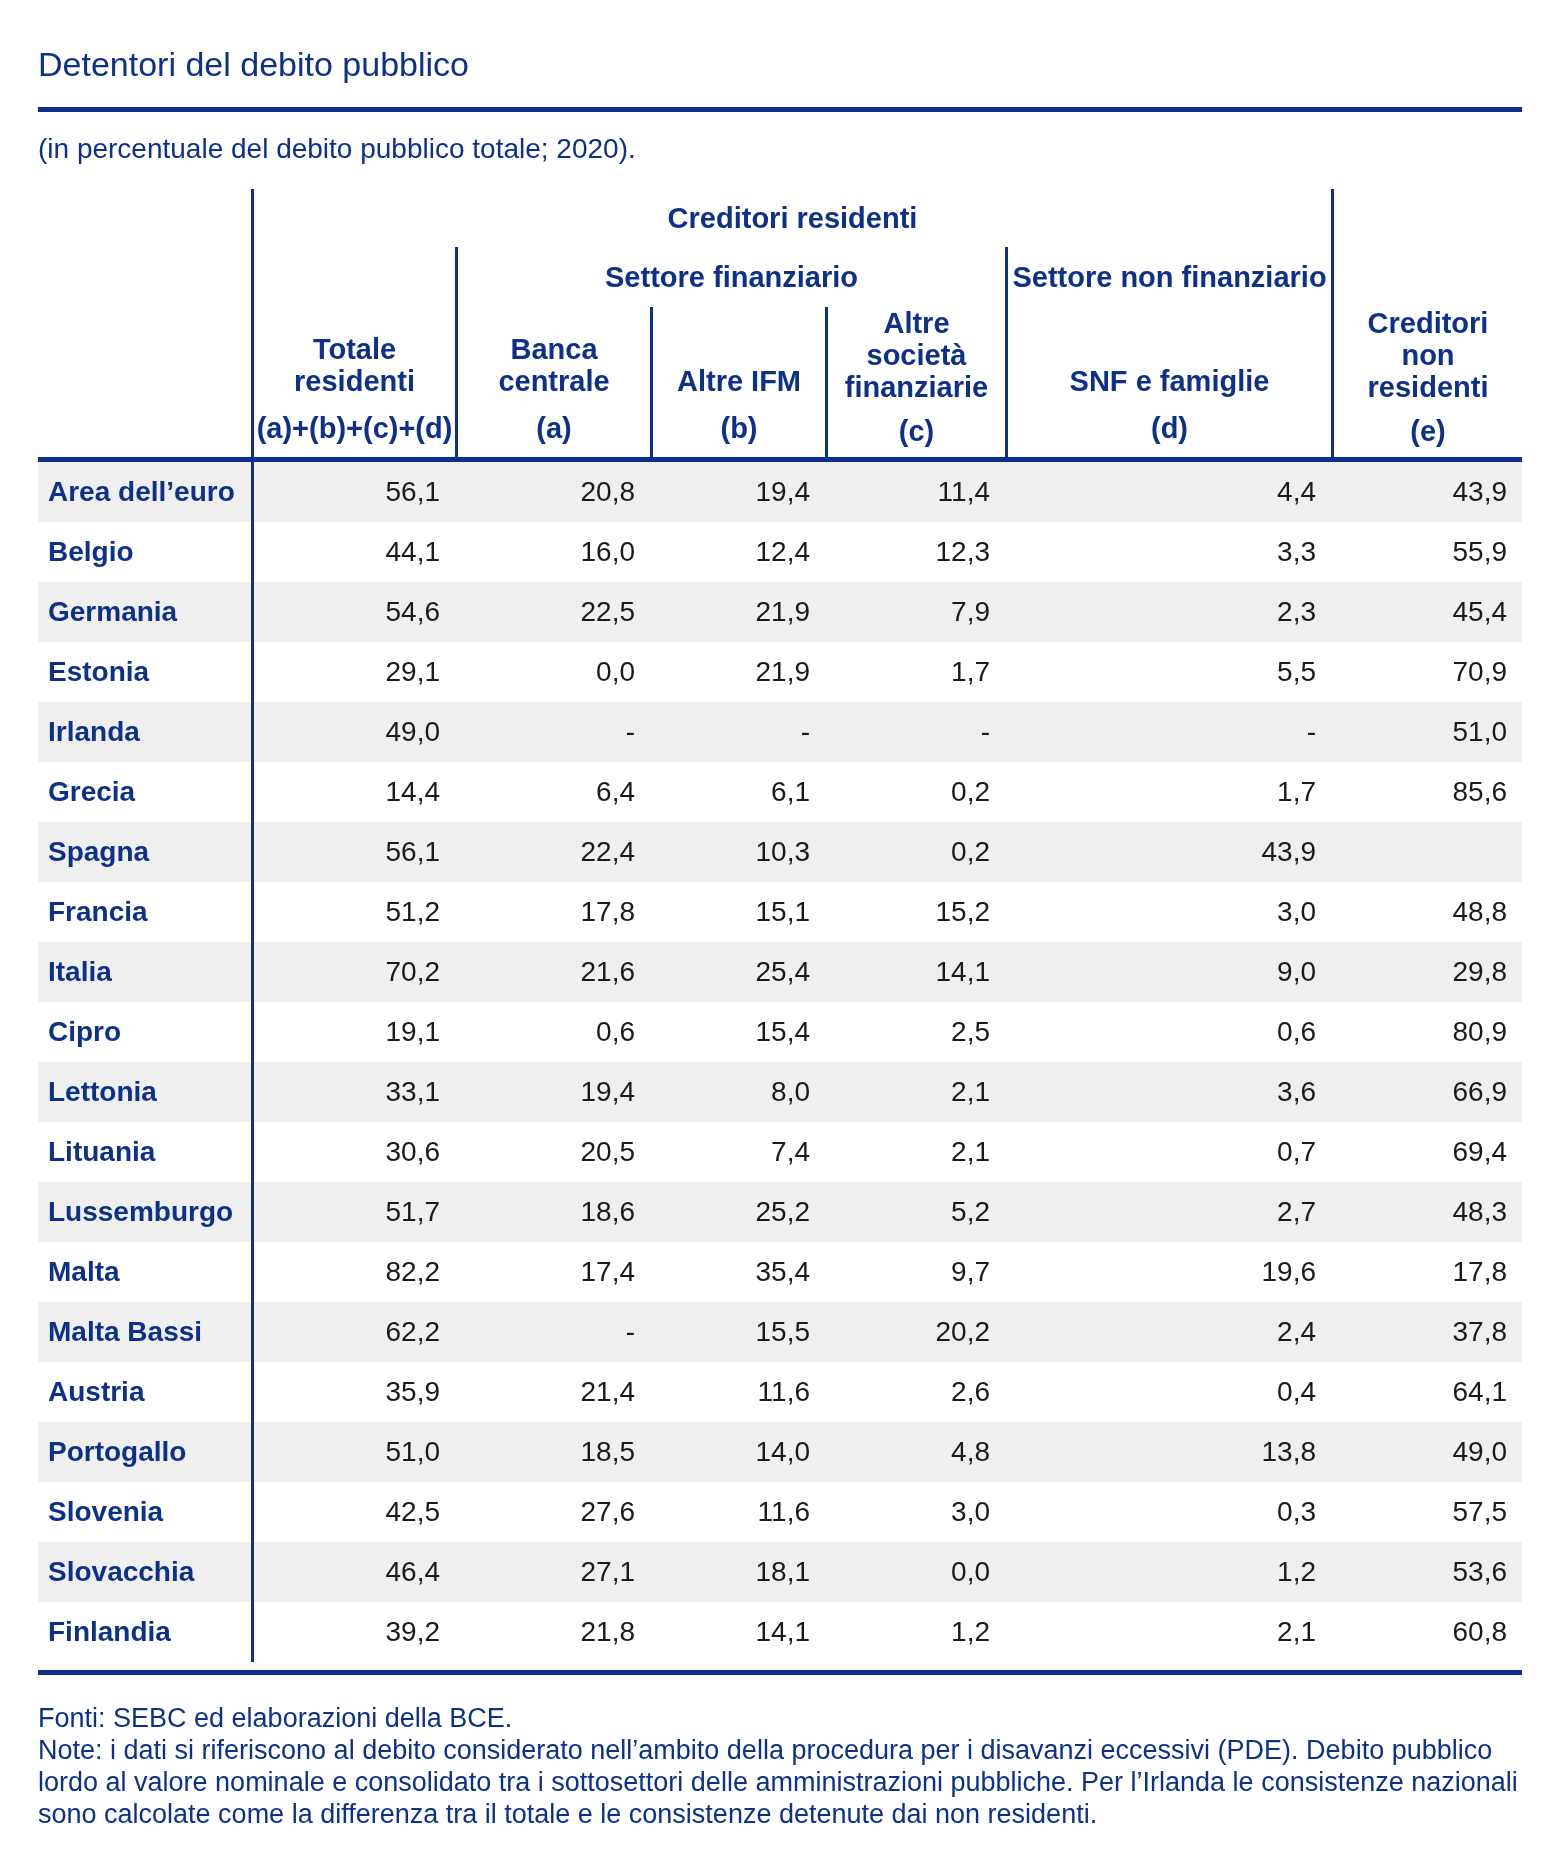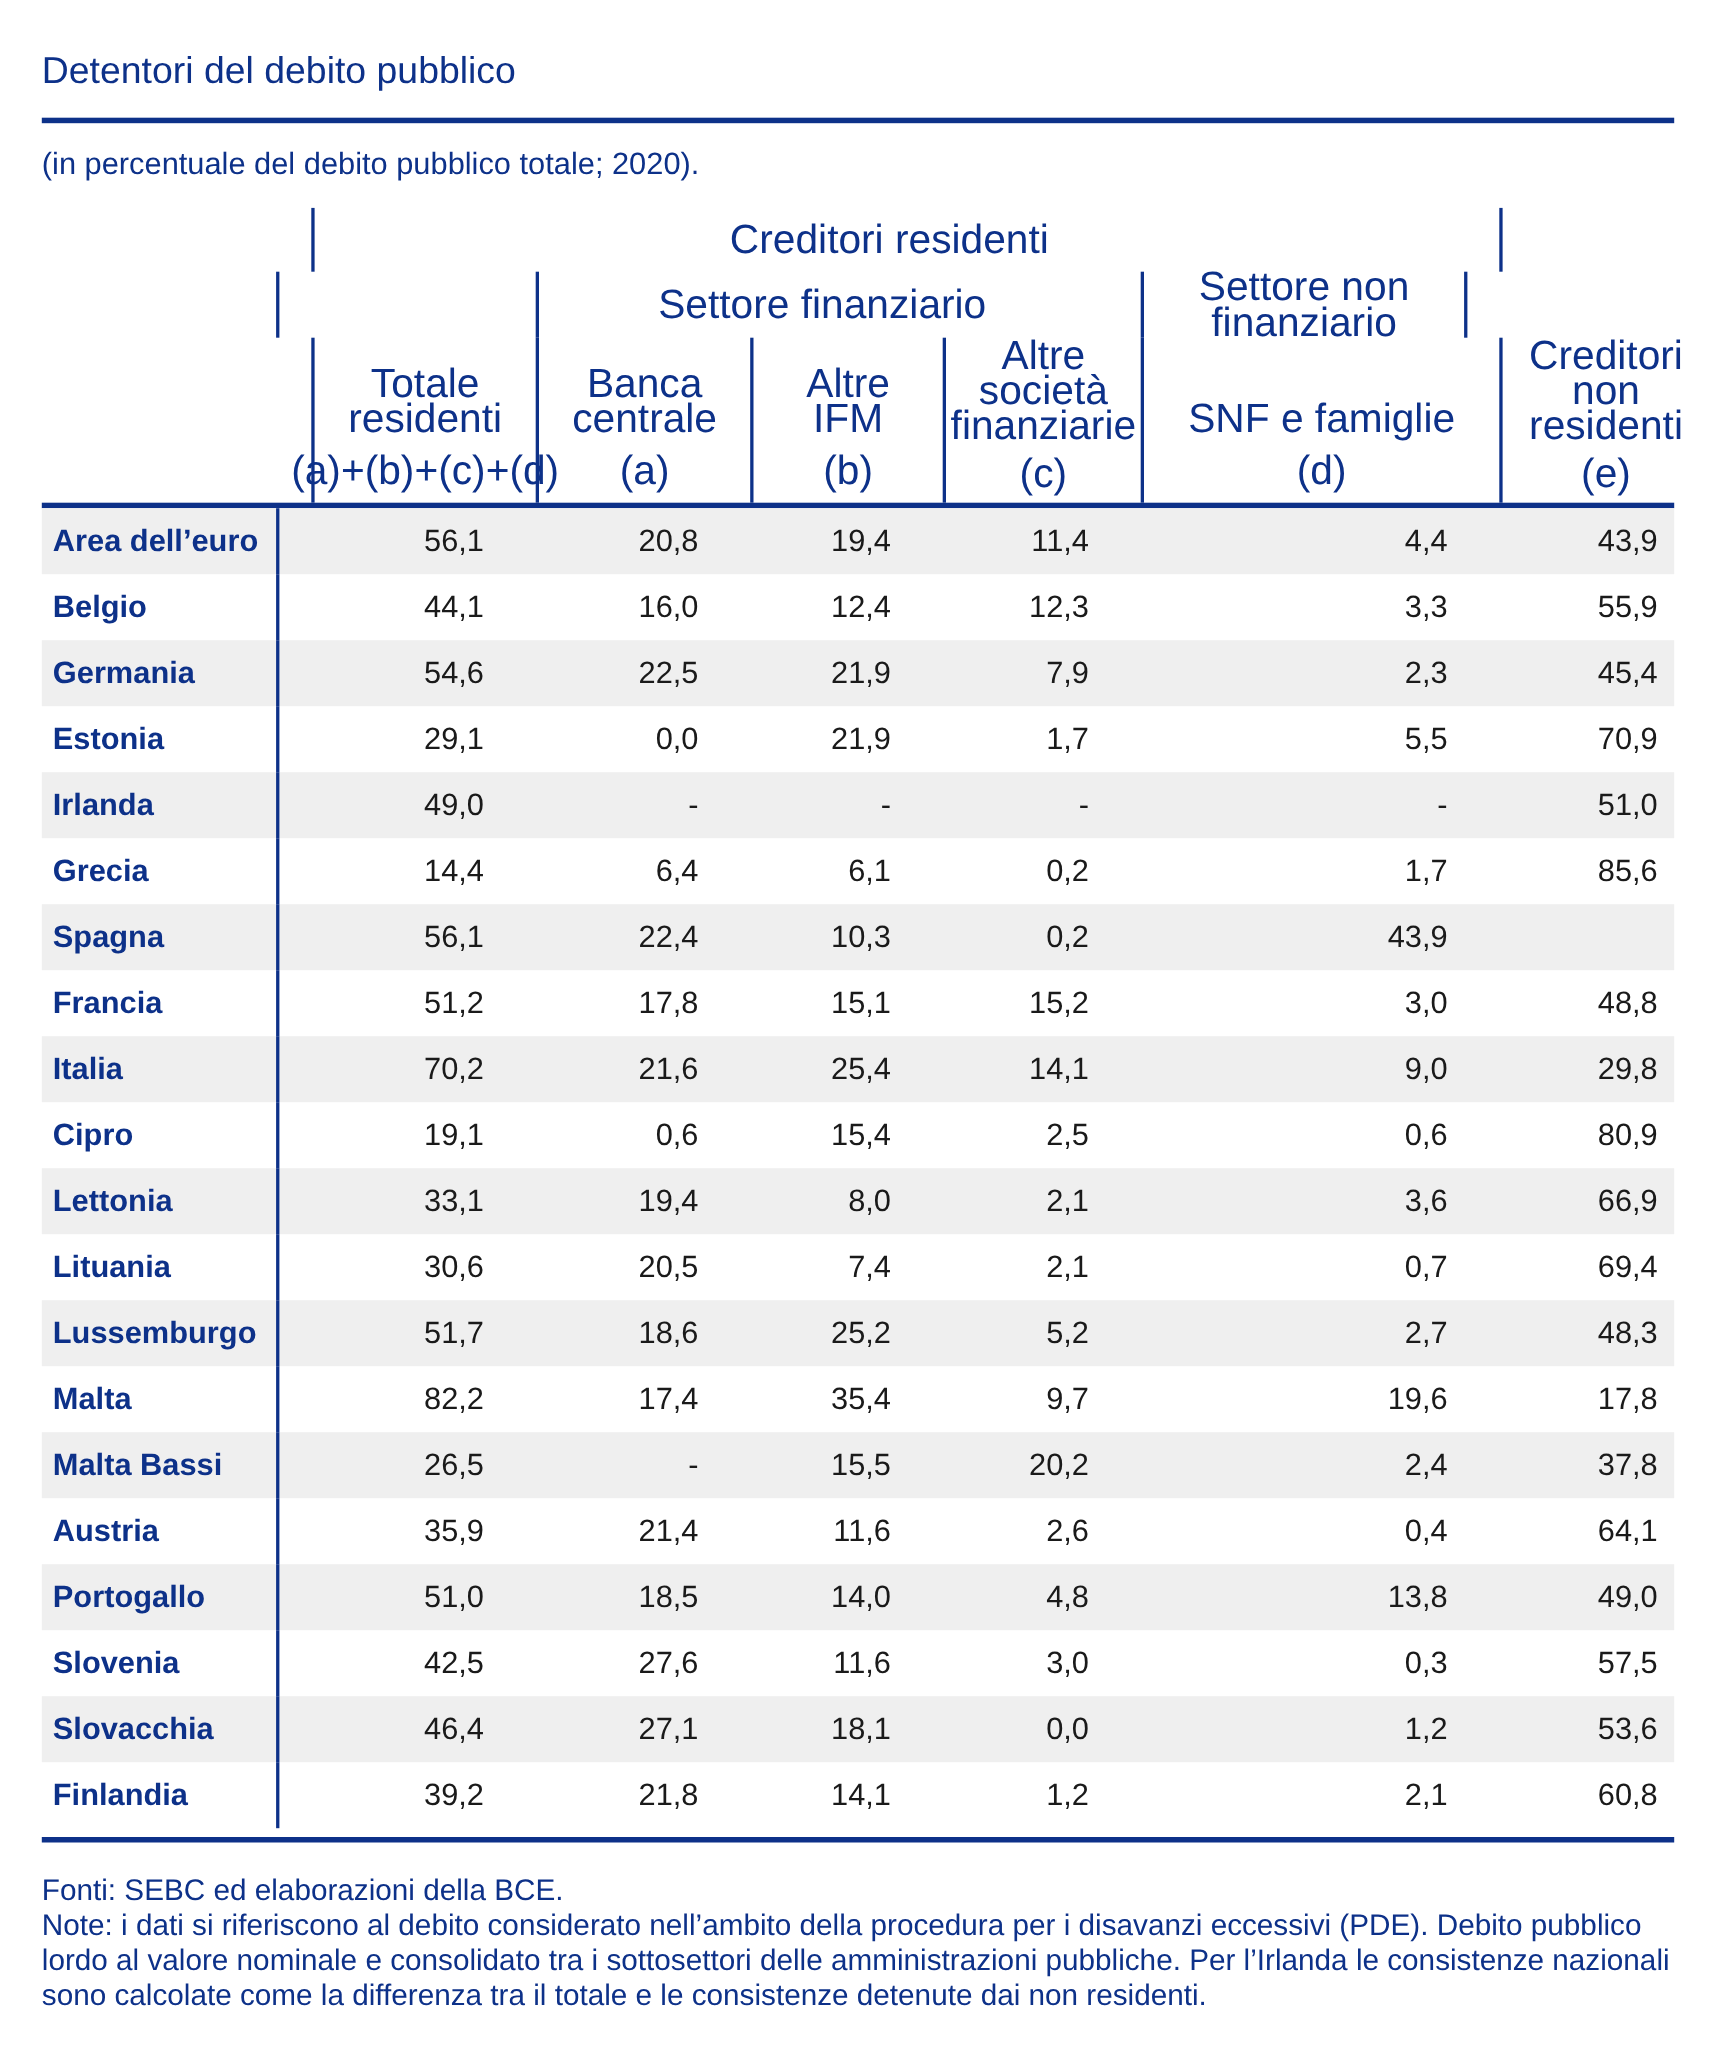--- a/index.html
+++ b/index.html
@@ -21,21 +21,21 @@
   .subtitle{color:var(--blue);font-size:28px;line-height:32px;margin-top:21px;}
 
   
   .thead{
     margin-top:24px;
     display:grid;
     grid-template-columns:var(--cols);
     grid-template-rows:58px 60px 150px;
     border-bottom:5px solid var(--blue);
   }
-  .thead [class^="h-"]{color:var(--blue);font-weight:normal;font-size:37px;line-height:32px;text-align:center;margin-left:32px;}
+  .thead [class^="h-"]{color:var(--blue);font-weight:bold;font-size:29px;line-height:32px;text-align:center;}
   .bl{border-left:3px solid var(--blue);}
   .h-creditori{grid-column:2/7;display:flex;align-items:center;justify-content:center;}
   .h-r1-right{grid-column:7;}
   .h-group{display:flex;align-items:center;justify-content:center;}
   .h-col{display:flex;flex-direction:column;}
   .h-name{flex:1 1 auto;display:flex;align-items:flex-end;justify-content:center;padding:0 6px 2px 6px;}
   .h-sub{height:58px;display:flex;align-items:center;justify-content:center;white-space:nowrap;font-size:26px;}
 
   
   .trow{display:grid;grid-template-columns:var(--cols);height:60px;}
@@ -231,21 +231,21 @@
       <div class="val first">82,2</div>
       <div class="val">17,4</div>
       <div class="val">35,4</div>
       <div class="val">9,7</div>
       <div class="val">19,6</div>
       <div class="val">17,8</div>
     </div>
 
     <div class="trow stripe">
       <div class="country">Malta Bassi</div>
-      <div class="val first">26,5</div>
+      <div class="val first">62,2</div>
       <div class="val">-</div>
       <div class="val">15,5</div>
       <div class="val">20,2</div>
       <div class="val">2,4</div>
       <div class="val">37,8</div>
     </div>
 
     <div class="trow">
       <div class="country">Austria</div>
       <div class="val first">35,9</div>

